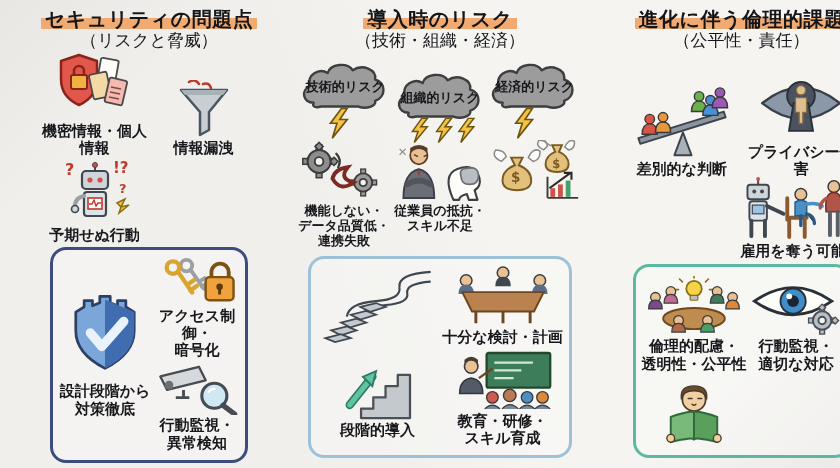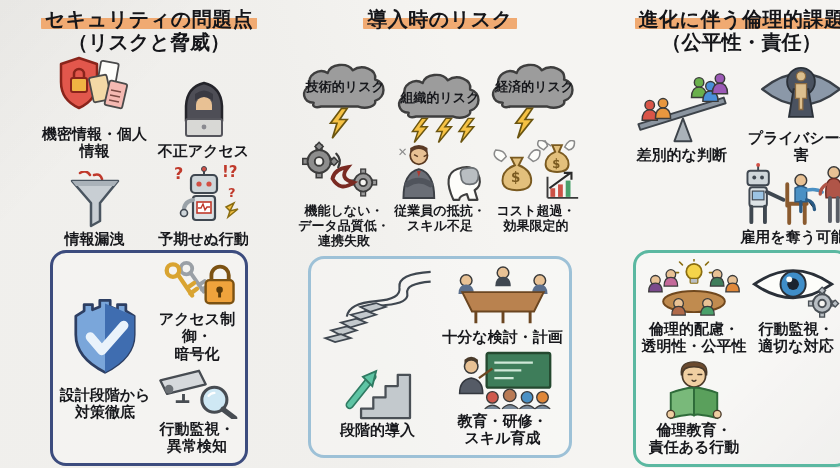--- a/index.html
+++ b/index.html
@@ -12,21 +12,21 @@
       linear-gradient(75deg, rgba(0,0,0,0.02) 40%, rgba(255,255,255,0.04) 60%),
       #f5f4f1;
     display:flex; }
   .divider { width:3px; margin:10px 0 6px 0; border-radius:3px;
     background:linear-gradient(180deg,#6a6a6e,#45454a 30%,#55555a 70%,#3f3f44); transform:rotate(.2deg); }
   .col { flex:1; display:flex; flex-direction:column; padding-top:8px;padding-left:40px; }
   .hdr { height:60px; text-align:center; line-height:1.15; }
   .title { display:inline-block; font-size:20px; font-weight:800; color:#15161a; letter-spacing:.5px;
     background:linear-gradient(#f0aa72,#f0aa72); background-size:100% 11px; background-repeat:no-repeat;
     background-position:0 82%; padding:0 4px; border-radius:4px; }
-  .subtitle { font-size:20px; font-weight:700; color:#15161a; margin-top:11px; }
+  .subtitle { font-size:17px; font-weight:400; color:#15161a; margin-top:11px; }
   .main { height:194px; }
   .grid2 { display:grid; grid-template-columns:1fr 1fr; height:100%; }
   .item { display:flex; flex-direction:column; align-items:center; justify-content:flex-end; padding-bottom:2px; }
   .lbl { font-size:15px; font-weight:800; color:#17181c; text-align:center; line-height:1.15; white-space:pre-line; margin-top:2px; }
   .box { flex:1; margin:2px 10px 10px 10px; border-radius:16px; background:rgba(255,255,255,0.25); padding:6px 4px; }
   .box-navy { border:3.5px solid #3c4c7e; }
   .box-blue { border:3.5px solid #9dc1d7; }
   .box-teal { border:3.5px solid #5bb8a1;margin-left:11px; }
   .boxgrid { display:grid; grid-template-columns:1fr 1fr; height:100%; }
   .boxgrid .item { justify-content:center; }
@@ -66,30 +66,20 @@
               <rect x="38" y="22" width="18" height="25" rx="2" fill="#f3d9a6" transform="rotate(-12 47 34)"></rect>
               <rect x="54" y="28" width="18" height="25" rx="2" fill="#f5b9b2" transform="rotate(13 63 40)"></rect>
               <path d="M58 36 l10 2 M57 41 l10 2 M56 46 l10 2" stroke="#7a4a44" stroke-width="1.6"></path>
             </g>
             <rect x="18" y="24" width="16" height="14" rx="2" fill="#f0b343" stroke="#8a241b" stroke-width="2"></rect>
             <path d="M21 24 v-4 a5 5 0 0 1 10 0 v4" fill="none" stroke="#8a241b" stroke-width="2.5"></path>
           </svg>
           <span class="lbl">機密情報・個人情報</span>
         </div>
         <div class="item">
-          <svg width="66" height="62" viewBox="0 0 66 62">
-            <path d="M33 4 Q16 8 15 27 L15 42 H51 L51 27 Q50 8 33 4 Z" fill="#4e4e56" stroke="#24242a" stroke-width="2.5" stroke-linejoin="round"></path>
-            <path d="M25 26 a8 8 0 0 1 16 0 v5 h-16 z" fill="#e8c194"></path>
-            <path d="M24 22 q9 -8 18 0 l0 -7 q-9 -7 -18 0 z" fill="#3a3a42"></path>
-            <rect x="15" y="40" width="36" height="17" rx="2" fill="#d8d8d5" stroke="#55555c" stroke-width="2"></rect>
-            <circle cx="33" cy="48" r="2.4" fill="#8a8a90"></circle>
-          </svg>
-          <span class="lbl">不正アクセス</span>
-        </div>
-        <div class="item">
           <svg width="62" height="58" viewBox="0 0 62 58">
             <path d="M16 2 q6 -4 10 2 M30 4 q6 -2 8 4" fill="none" stroke="#c0392b" stroke-width="2.5" stroke-linecap="round"></path>
             <path d="M8 10 H54 L36 32 V50 L27 55 V32 Z" fill="#c8ced3" stroke="#4a5560" stroke-width="2.5" stroke-linejoin="round"></path>
             <path d="M8 10 H54 l-4 5 H12 Z" fill="#aab2b9"></path>
           </svg>
           <span class="lbl">情報漏洩</span>
         </div>
         <div class="item">
           <svg width="80" height="66" viewBox="0 0 80 66">
             <text x="10" y="16" font-size="16" font-weight="bold" fill="#c0392b">?</text>
@@ -150,20 +140,21 @@
         </div>
       </div>
     </div>
   </div>
 
   <div class="divider"></div>
 
   <div class="col">
     <div class="hdr">
       <span class="title">導入時のリスク</span><br>
+      <span class="subtitle">（技術・組織・経済）</span>
     </div>
     <div class="main">
       <div class="clouds">
         <div class="cloud">
           <svg viewBox="0 0 100 86">
             <path d="M16 46 C4 46 2 32 12 28 C8 16 22 8 31 14 C34 4 52 2 58 11 C68 4 84 10 82 21 C94 24 94 40 82 44 C84 50 72 53 64 50 L24 50 C18 52 14 50 16 46 Z" fill="#9c9c9c" stroke="#3e3e3e" stroke-width="2.6" stroke-linejoin="round"></path>
             <polygon points="46,52 34,68 41,68 36,84 52,64 44,64 52,52" fill="#f6c244" stroke="#6b5510" stroke-width="1.8"></polygon>
           </svg>
           <span class="lbl">技術的リスク</span>
         </div>
@@ -239,22 +230,20 @@
             <path d="M64 6 q-10 -5 -5 -10 M60 4 q-9 -4 -5 -9" fill="none" stroke="#8a8a8a" stroke-width="1.4"></path>
             <path d="M56 10 q-9 -4 -5 -10 q8 0 9 6 z M78 7 q4 -9 10 -6 q1 8 -6 9 z" fill="#fdfdfa" stroke="#8a8a8a" stroke-width="1.6"></path>
             <path d="M68 12 q-10 4 -10 13 q0 8 12 8 q12 0 12 -8 q0 -9 -10 -13 l3 -7 h-10 z" fill="#e3c07c" stroke="#7a5a20" stroke-width="2"></path>
             <text x="65" y="29" font-size="12" font-weight="bold" fill="#7a5a20">$</text>
             <path d="M60 60 h32 M60 60 V38" fill="none" stroke="#3a3a3a" stroke-width="2"></path>
             <rect x="63" y="50" width="5" height="9" fill="#cc5246"></rect>
             <rect x="71" y="46" width="5" height="13" fill="#cc5246"></rect>
             <rect x="79" y="42" width="5" height="17" fill="#49a06b"></rect>
             <path d="M62 50 l22 -16 m-7 0 h8 v7" fill="none" stroke="#2a2a2a" stroke-width="2.2"></path>
           </svg>
-          <span class="lbl">コスト超過・
-効果限定的</span>
         </div>
       </div>
     </div>
     <div class="box box-blue">
       <div class="boxgrid">
         <div class="item">
           <svg width="116" height="78" viewBox="0 0 116 80">
             <path d="M112 6 q-34 2 -32 16 q2 12 -24 14 q-28 2 -30 16" fill="none" stroke="#3f4750" stroke-width="2.2"></path>
             <path d="M112 16 q-26 2 -24 12 q2 10 -22 12 q-24 2 -26 14" fill="none" stroke="#3f4750" stroke-width="2.2"></path>
             <g fill="#c3c9cd" stroke="#3f4750" stroke-width="1.8">
@@ -433,20 +422,18 @@
           <svg width="78" height="62" viewBox="0 0 80 64">
             <circle cx="40" cy="18" r="12" fill="#f0cfa2" stroke="#4a3a2a" stroke-width="1.8"></circle>
             <path d="M27 18 q-2 -14 13 -14 q15 0 13 14 q-1 -9 -13 -9 q-12 0 -13 9 z" fill="#6b4a2e" stroke="#4a3a2a" stroke-width="1.4"></path>
             <path d="M34 17 h4 M44 17 h4 M38 23 q2 2 4 0" stroke="#4a3a2a" stroke-width="1.4" fill="none" stroke-linecap="round"></path>
             <path d="M22 34 q18 -6 36 0 l0 8 h-36 z" fill="#7a95b8" stroke="#46618a" stroke-width="1.6"></path>
             <path d="M16 36 Q40 28 40 32 L40 60 Q40 56 16 62 Z" fill="#79b97a" stroke="#2f6b3a" stroke-width="2"></path>
             <path d="M64 36 Q40 28 40 32 L40 60 Q40 56 64 62 Z" fill="#5aa05c" stroke="#2f6b3a" stroke-width="2"></path>
             <circle cx="16" cy="58" r="4" fill="#f0cfa2" stroke="#4a3a2a" stroke-width="1.4"></circle>
             <circle cx="64" cy="58" r="4" fill="#f0cfa2" stroke="#4a3a2a" stroke-width="1.4"></circle>
           </svg>
-          <span class="lbl">倫理教育・
-責任ある行動</span>
         </div>
       </div>
     </div>
   </div>
 
 </div>
 
 </body></html>

